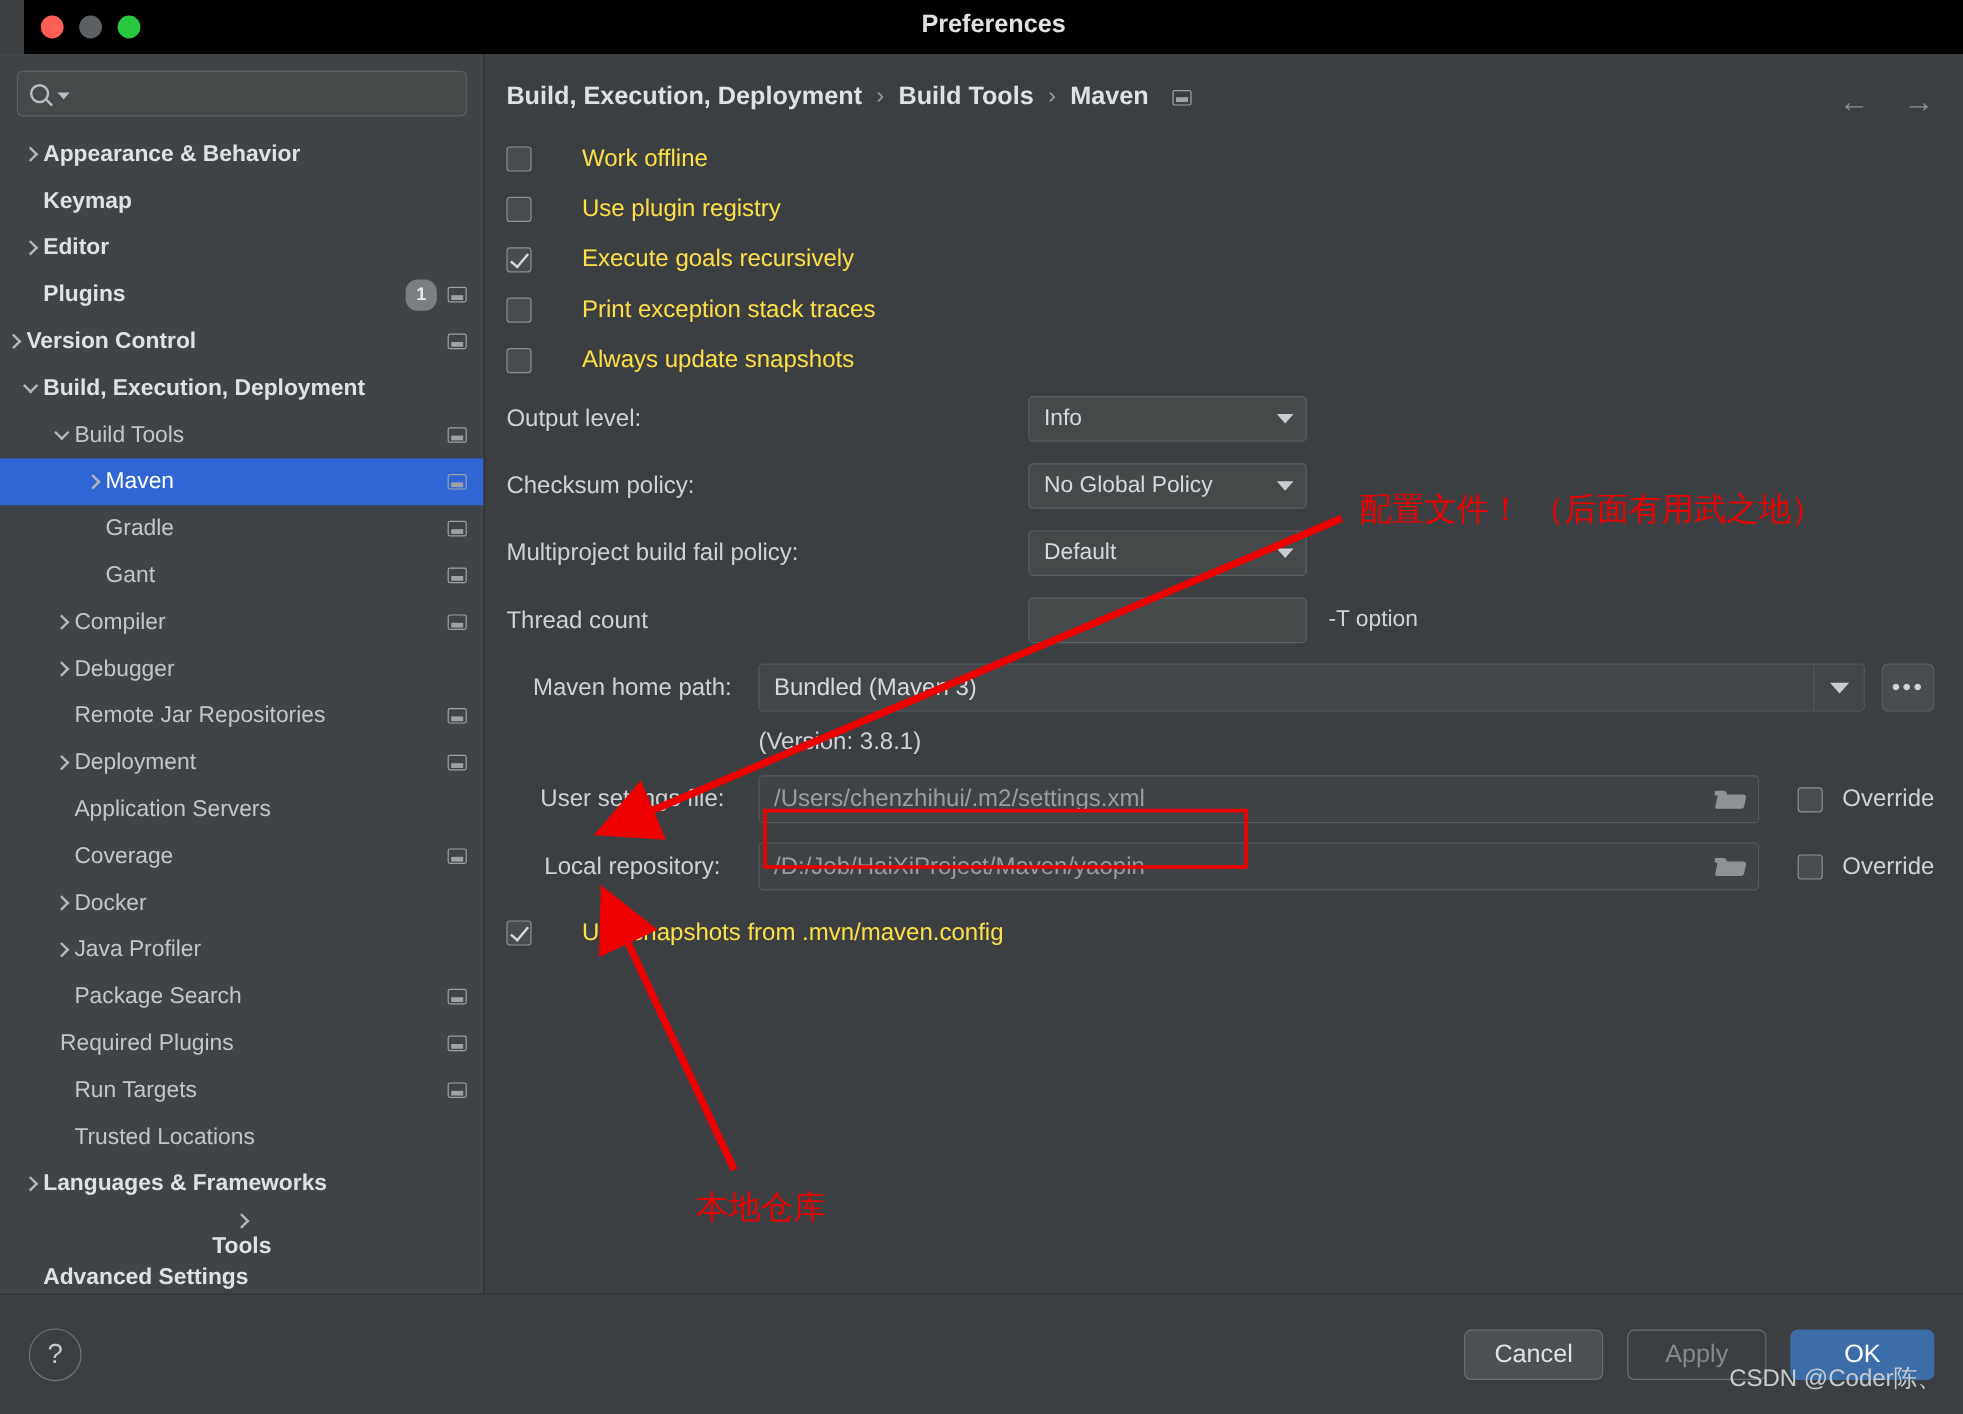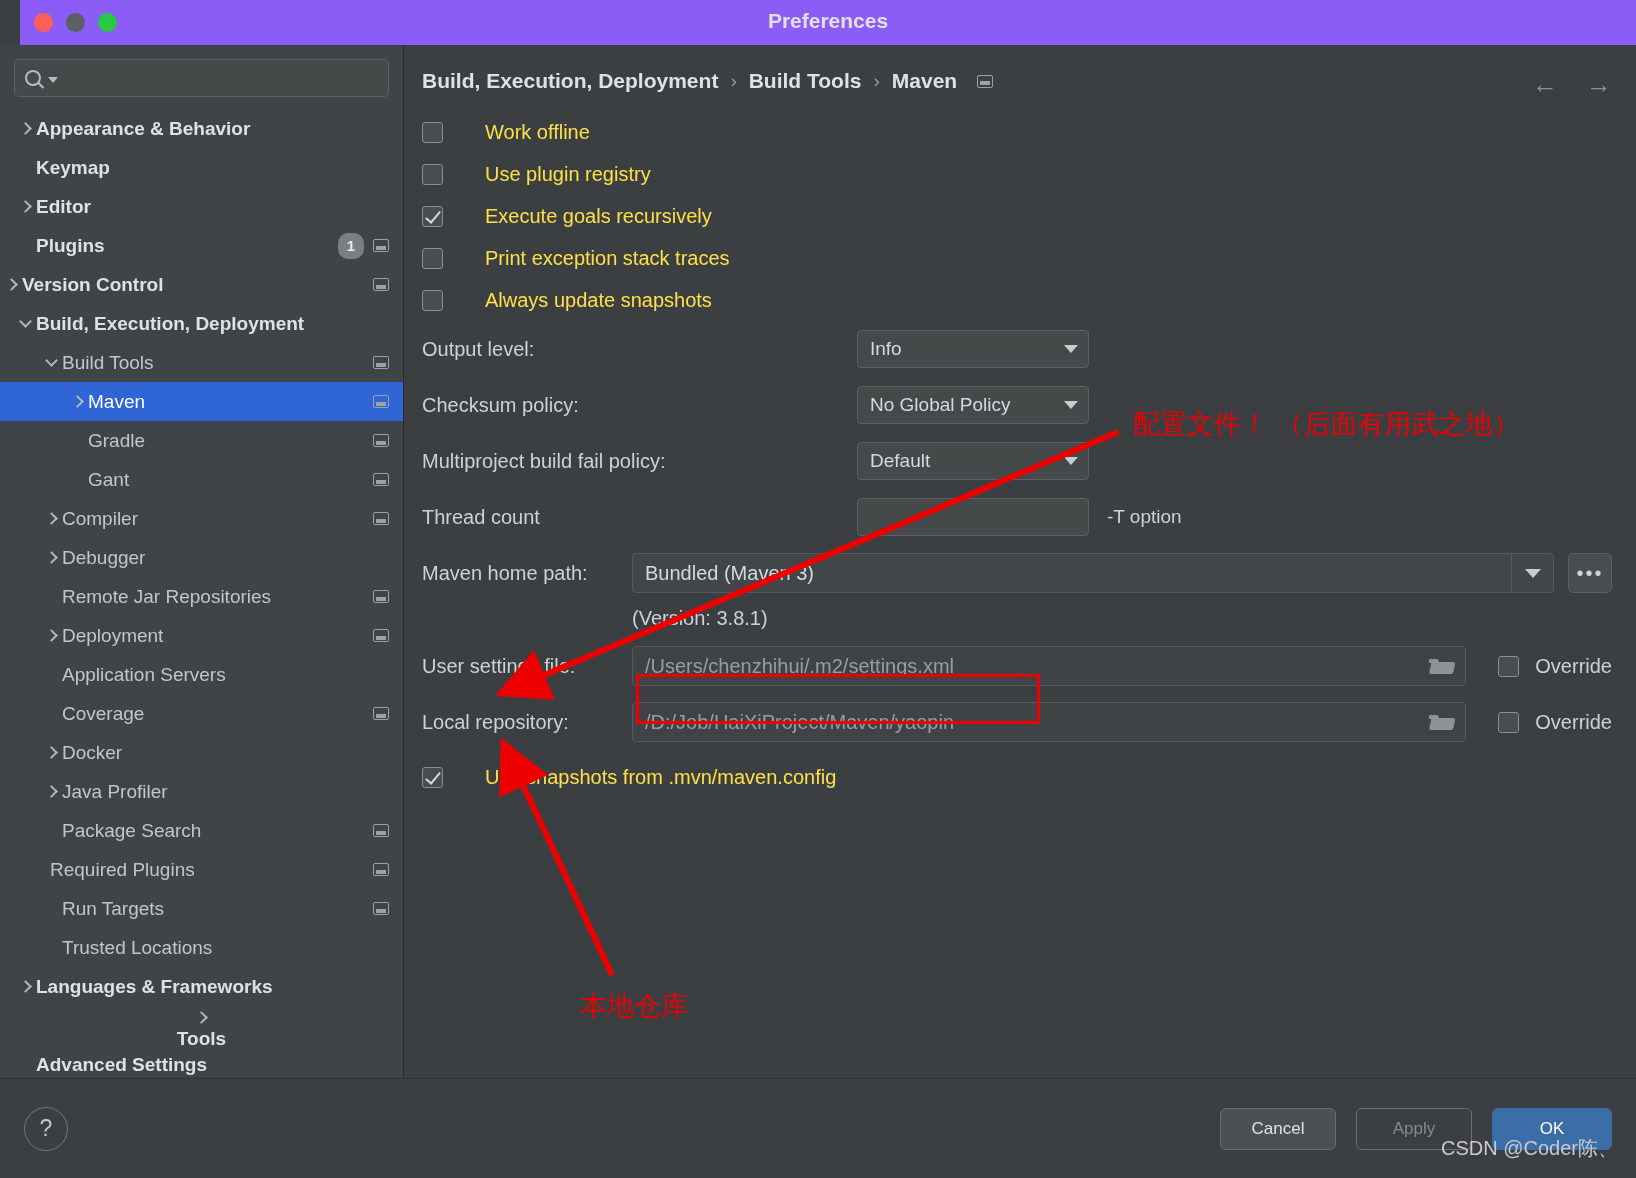--- a/index.html
+++ b/index.html
@@ -14,21 +14,21 @@
     position: relative;
     width: 1636px; height: 1178px;
     background: #3c3f41;
     display: flex;
     flex-direction: column;
   }
 
   
   .titlebar {
     height: 45px;
-    background: #8b5cf6;
+    background: #000000;
     position: relative;
     flex: 0 0 45px;
     margin-left: 20px;
   }
   .traffic {
     position: absolute;
     left: 14px; top: 13px;
     display: flex; gap: 13px;
   }
   .dot { width: 19px; height: 19px; border-radius: 50%; }
@@ -216,21 +216,21 @@
   }
 
   .field-row {
     display: flex;
     align-items: center;
     height: 56px;
     color: #cfd2d5;
     font-size: 20px;
   }
   .field-label { width: 435px; flex: 0 0 435px; }
-  .field-label.narrow { width: 210px; flex: 0 0 210px; }
+  .field-label.narrow { width: 210px; flex: 0 0 210px; text-align: center; }
 
   .combo {
     width: 232px;
     height: 38px;
     background: #45494a;
     border: 1px solid #5c6063;
     border-radius: 4px;
     display: flex;
     align-items: center;
     padding: 0 10px 0 12px;
@@ -361,21 +361,21 @@
     color: #c5c8cb;
     display: flex; align-items: center; justify-content: center;
     font-size: 23px;
   }
   .btns { margin-left: auto; display: flex; gap: 20px; align-items: center; }
   .btn {
     height: 42px;
     min-width: 116px;
     border-radius: 6px;
     display: flex; align-items: center; justify-content: center;
-    font-size: 17px;
+    font-size: 21px;
     padding: 0 18px;
   }
   .btn.cancel { background: #4c5052; border: 1px solid #6a6e71; color: #e0e2e5; }
   .btn.apply { background: transparent; border: 1px solid #6a6e71; color: #85898c; }
   .btn.ok { background: #3b6ea8; border: 1px solid #3b6ea8; color: #ffffff; min-width: 120px; }
 
   
   .anno-layer {
     position: absolute;
     left: 0; top: 0;

